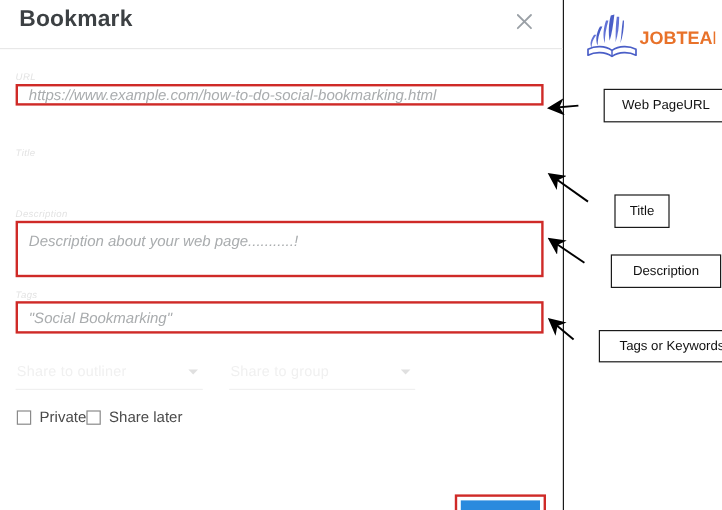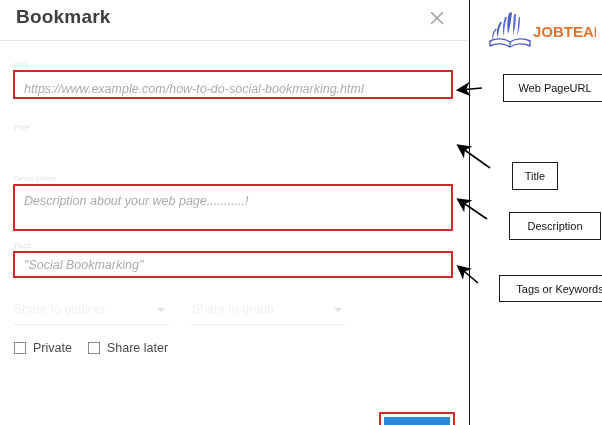--- a/index.html
+++ b/index.html
@@ -90,21 +90,21 @@
     padding: 7px 9px 0 9px;
   }
   .field-value {
     font-size: 12.5px;
     color: #a9acae;
     line-height: 16px;
     white-space: nowrap;
   }
 
   #field-url      { top: 18px; }
-  #field-url   .field-box { height: 29px; align-items: flex-end; padding-top: 0; }
+  #field-url   .field-box { height: 18px; align-items: center; padding-top: 0; }
   #field-title    { top: 81px; }
   #field-title .field-box { height: 29px; align-items: center; padding-top: 0; }
   #field-desc     { top: 132px; }
   #field-desc  .field-box { height: 47px; }
   #field-tags     { top: 199px; }
   #field-tags  .field-box { height: 27px; align-items: center; padding-top: 0; }
 
   
   .select-row {
     position: absolute;
@@ -141,21 +141,21 @@
     border-top: 4px solid #e0e0e0;
   }
 
   
   .checkbox-row {
     position: absolute;
     left: 14px;
     top: 300px;
     display: flex;
     align-items: center;
-    gap: 16px;
+    gap: 0;
   }
   .checkbox-item {
     display: flex;
     align-items: center;
     gap: 7px;
     cursor: pointer;
   }
   .checkbox-box {
     width: 12px;
     height: 12px;

